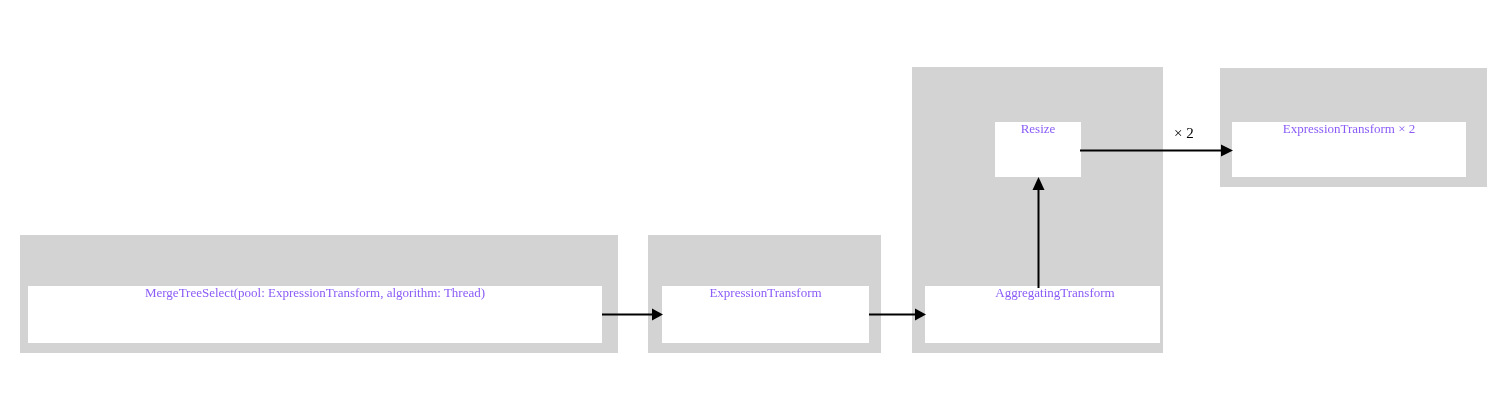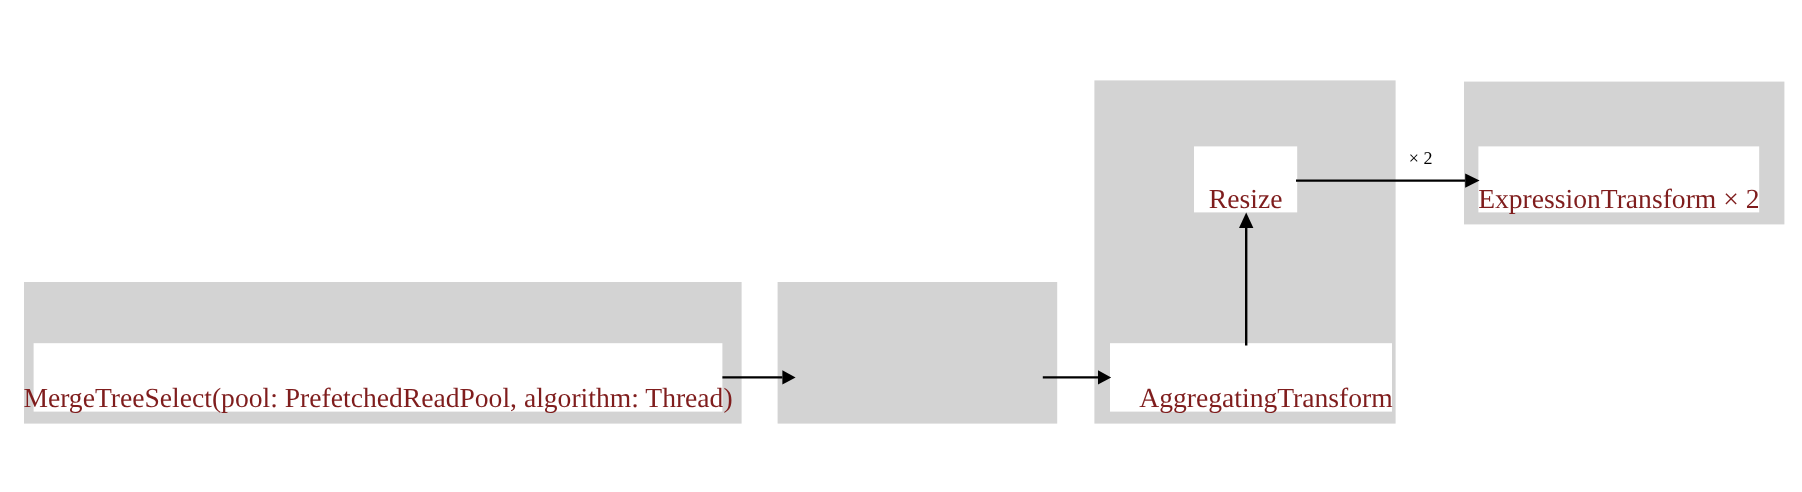--- a/index.html
+++ b/index.html
@@ -28,24 +28,24 @@
     font-size: 17px;
     color: #000000;
     line-height: 1;
     white-space: nowrap;
   }
   .node {
     position: absolute;
     background: #ffffff;
     box-sizing: border-box;
     display: flex;
-    align-items: flex-end;
+    align-items: flex-start;
     justify-content: center;
-    color: #7f1d1d;
-    font-size: 23px;
+    color: #8b5cf6;
+    font-size: 13px;
     white-space: nowrap;
   }
   .node-label {
     display: block;
     line-height: 1;
   }
   .edge {
     position: absolute;
     overflow: visible;
   }
@@ -60,25 +60,28 @@
 </style>
 </head>
 <body>
 
 <div id="canvas">
 
   <div class="cluster" style="left:20px; top:235px; width:598px; height:118px;">
     
   </div>
   <div class="node" style="left:28px; top:286px; width:574px; height:57px;">
-    <span class="node-label">MergeTreeSelect(pool: PrefetchedReadPool, algorithm: Thread)</span>
+    <span class="node-label">MergeTreeSelect(pool: ExpressionTransform, algorithm: Thread)</span>
   </div>
 
   <div class="cluster" style="left:648px; top:235px; width:233px; height:118px;">
     
+  </div>
+  <div class="node" style="left:662px; top:286px; width:207px; height:57px;">
+    <span class="node-label">ExpressionTransform</span>
   </div>
 
   <div class="cluster" style="left:912px; top:67px; width:251px; height:286px;">
     <div class="cluster-title" style="top:78px;">Aggregating</div>
   </div>
   <div class="node" style="left:925px; top:286px; width:235px; height:57px;padding-left:25px;">
     <span class="node-label">AggregatingTransform</span>
   </div>
   <div class="node" style="left:995px; top:122px; width:86px; height:55px;">
     <span class="node-label">Resize</span>

